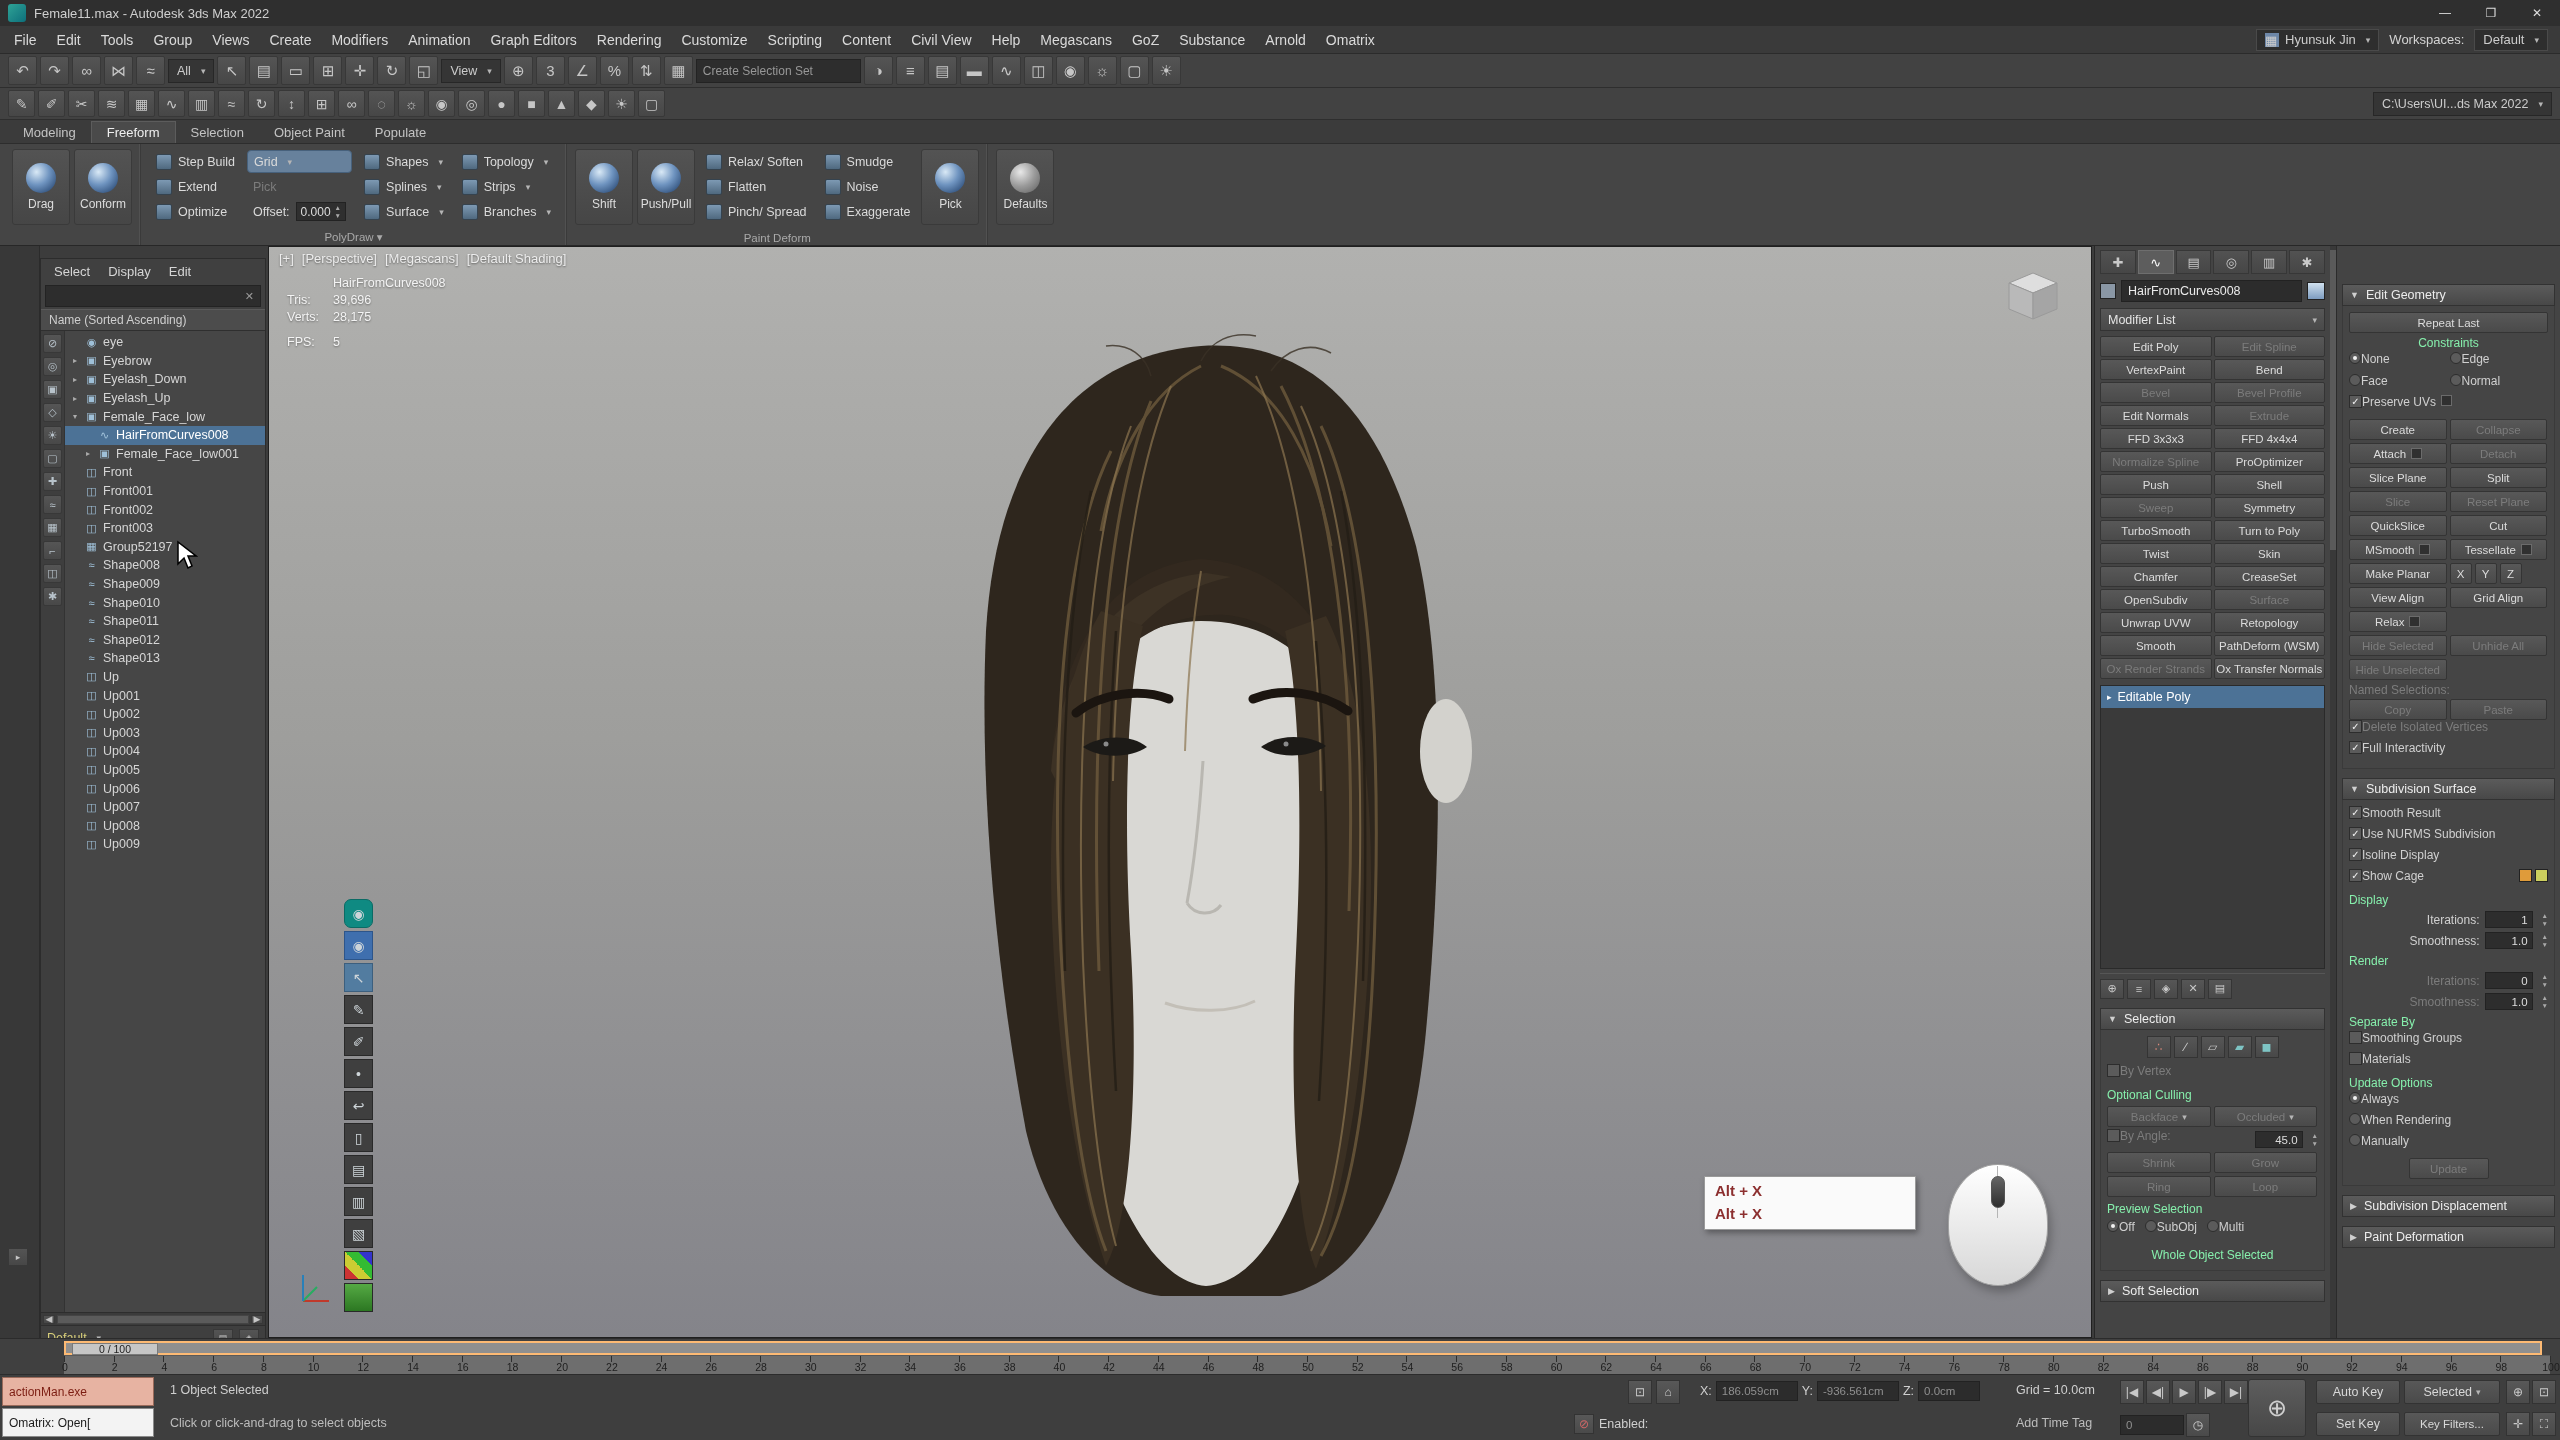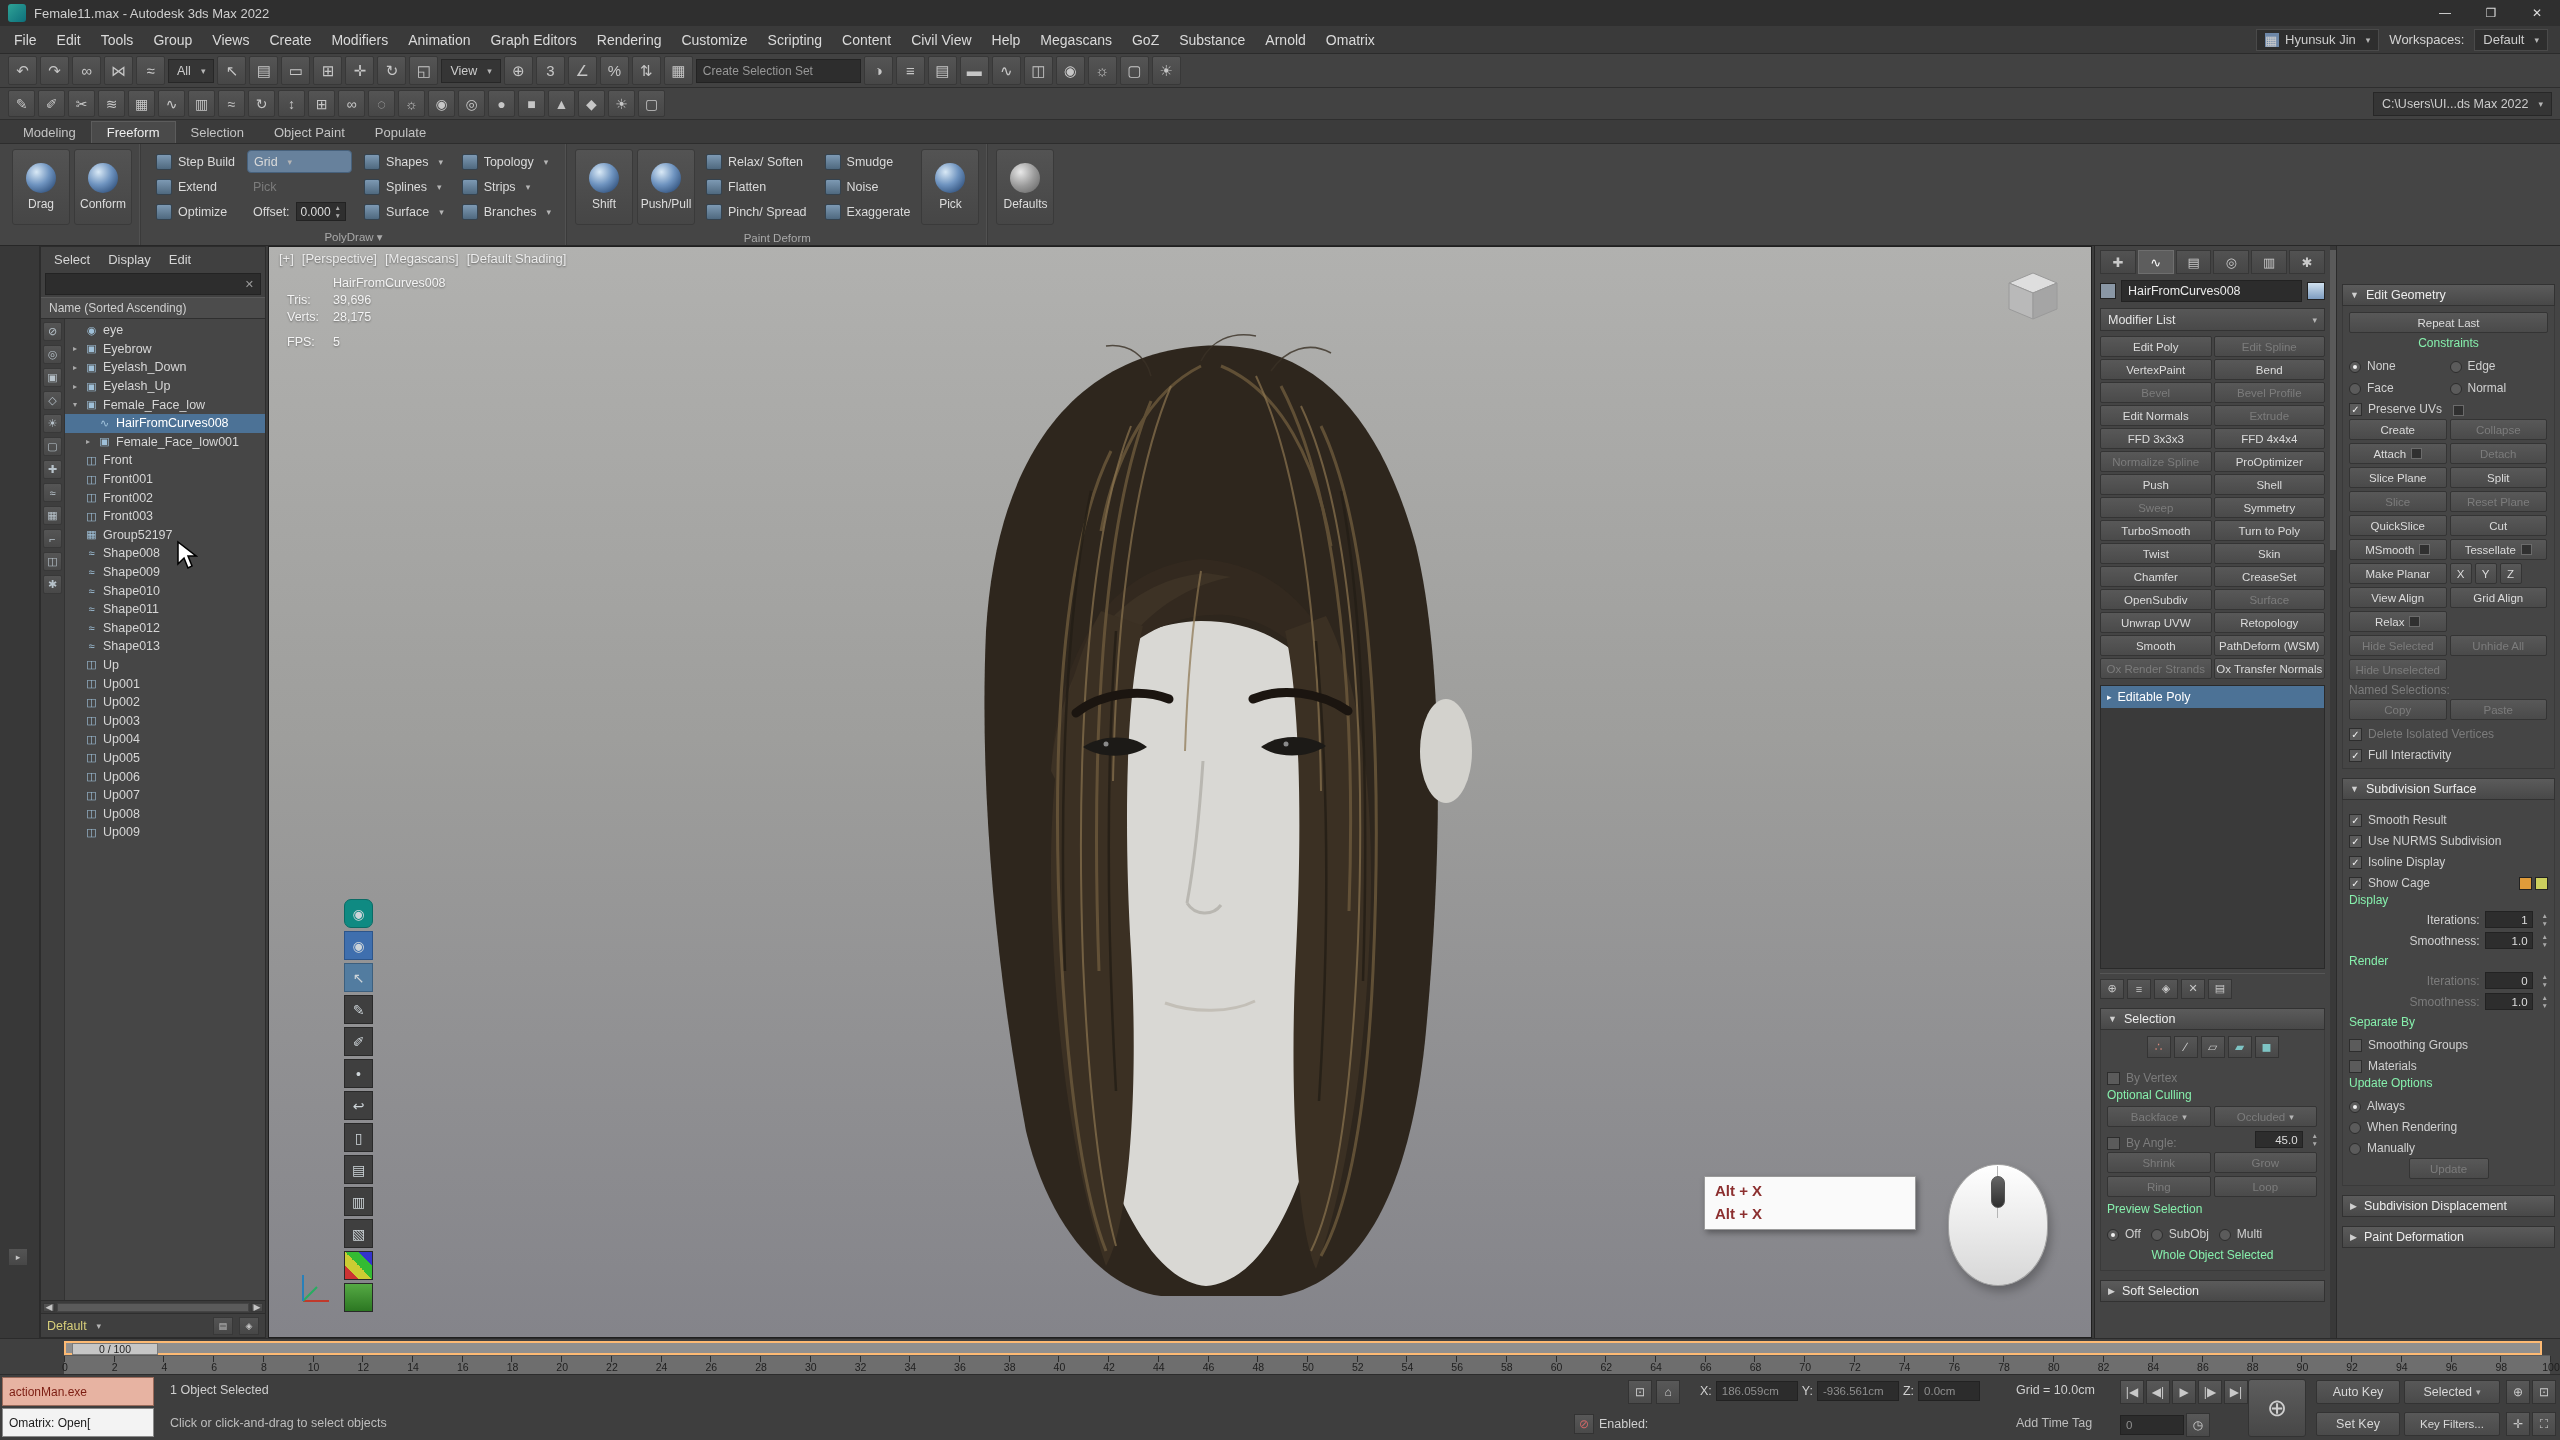--- a/index.html
+++ b/index.html
@@ -41,21 +41,21 @@
   .rbig{width:58px;height:76px;margin:2px;display:flex;flex-direction:column;align-items:center;justify-content:center;gap:5px;background:linear-gradient(#535353,#464646);border:1px solid #3a3a3a;border-radius:3px;font-size:12px;color:#ddd;text-align:center;line-height:1.1}
   .sphere{width:30px;height:30px;border-radius:50%;background:radial-gradient(circle at 35% 30%,#d9e9f6,#6f94c0 45%,#30507b 85%)}
   .rcol{display:flex;flex-direction:column;margin:2px 3px}
   .ritem{height:23px;display:flex;align-items:center;gap:6px;padding:0 6px;font-size:12.5px;color:#dadada;margin:1px 0}
   .ricon{width:16px;height:16px;border-radius:2px;background:linear-gradient(#7d99b3,#4f697f);border:1px solid #35434f;flex:0 0 auto}
   .rdd{background:#67819c;border:1px solid #47617c;border-radius:4px}
   .spinbox{display:flex;align-items:center;height:19px;background:#2f2f2f;border:1px solid #222;padding:0 4px;color:#ddd;font-size:12px}
   .sparrs{display:flex;flex-direction:column;font-size:6.5px;color:#aaa;line-height:1.1;margin-left:4px}
   
   .leftstrip{left:0;top:246px;width:40px;height:1092px;background:#383838;border-right:1px solid #2b2b2b}
-  .explorer{left:40px;top:246px;width:226px;height:1092px;background:#404040;border:1px solid #2c2c2c;display:flex;flex-direction:column}
+  .explorer{left:40px;top:258px;width:226px;height:1092px;background:#404040;border:1px solid #2c2c2c;display:flex;flex-direction:column}
   .sx-menu{height:24px;display:flex;align-items:center;padding:0 4px;font-size:13px;color:#d5d5d5}
   .sx-menu span{padding:0 9px}
   .sx-search{margin:2px 4px;height:22px;background:#2d2d2d;border:1px solid #232323;display:flex;align-items:center;justify-content:flex-end;padding:0 6px;color:#9a9a9a;font-size:11px}
   .sx-header{height:22px;background:#4c4c4c;border-top:1px solid #5a5a5a;border-bottom:1px solid #2f2f2f;font-size:12px;color:#cfcfcf;display:flex;align-items:center;padding:0 8px}
   .sx-body{flex:1;display:flex;overflow:hidden;background:#464646}
   .sx-gutter{width:24px;background:#3e3e3e;border-right:1px solid #333;display:flex;flex-direction:column;align-items:center;padding-top:3px;gap:4px}
   .sx-gicon{width:19px;height:19px;font-size:11px;color:#b7c2ca;background:linear-gradient(#555,#484848);border:1px solid #383838;border-radius:2px;display:flex;align-items:center;justify-content:center}
   .sx-tree{flex:1;padding-top:2px}
   .sx-row{height:18.6px;display:flex;align-items:center;gap:4px;padding-left:5px;font-size:12.5px;color:#d6d6d6;white-space:nowrap}
   .sx-row .ar{width:10px;font-size:8px;color:#ababab;text-align:center}
@@ -112,21 +112,21 @@
   .st-icon{width:24px;height:20px;background:linear-gradient(#565656,#494949);border:1px solid #353535;display:flex;align-items:center;justify-content:center;font-size:11px;color:#c8c8c8}
   
   .roll{margin-top:9px}
   .roll-h{height:22px;background:linear-gradient(#5b5b5b,#484848);border:1px solid #323232;display:flex;align-items:center;gap:7px;padding:0 7px;font-size:12.5px;color:#ededed}
   .tri{font-size:9px;color:#cfcfcf}
   .roll-b{background:#454545;border:1px solid #3a3a3a;border-top:0;padding:6px;font-size:12px;color:#d0d0d0}
   .subobj-row{display:flex;gap:3px;justify-content:center;margin-bottom:6px}
   .so-icon{width:24px;height:22px;background:linear-gradient(#565656,#484848);border:1px solid #343434;display:flex;align-items:center;justify-content:center;font-size:12px;color:#cfcfcf}
   .so-icon.red{color:#d98a7a}
   .so-icon.teal{color:#7ec4c4}
-  .chkrow{display:flex;align-items:flex-end;gap:6px;min-height:21px}
+  .chkrow{display:flex;align-items:flex-start;min-height:21px}
   .chk{width:13px;height:13px;background:#5b5b5b;border:1px solid #2d2d2d;font-size:10px;color:#f2f2f2;display:flex;align-items:center;justify-content:center;flex:0 0 auto}
   .chk.on::after{content:"✓"}
   .rad{width:12px;height:12px;border-radius:50%;background:#5b5b5b;border:1px solid #2d2d2d;position:relative;flex:0 0 auto}
   .rad.sel::after{content:"";position:absolute;inset:3px;background:#f0f0f0;border-radius:50%}
   .lblrow{color:#86efac;min-height:19px;display:flex;align-items:center}
   .btnwrap{display:flex;flex-wrap:wrap;gap:3px}
   .btnwrap .mbtn{flex:0 0 auto}
   .h{width:calc(50% - 2px)}
   .full{width:100%}
   .mini{width:22px}

